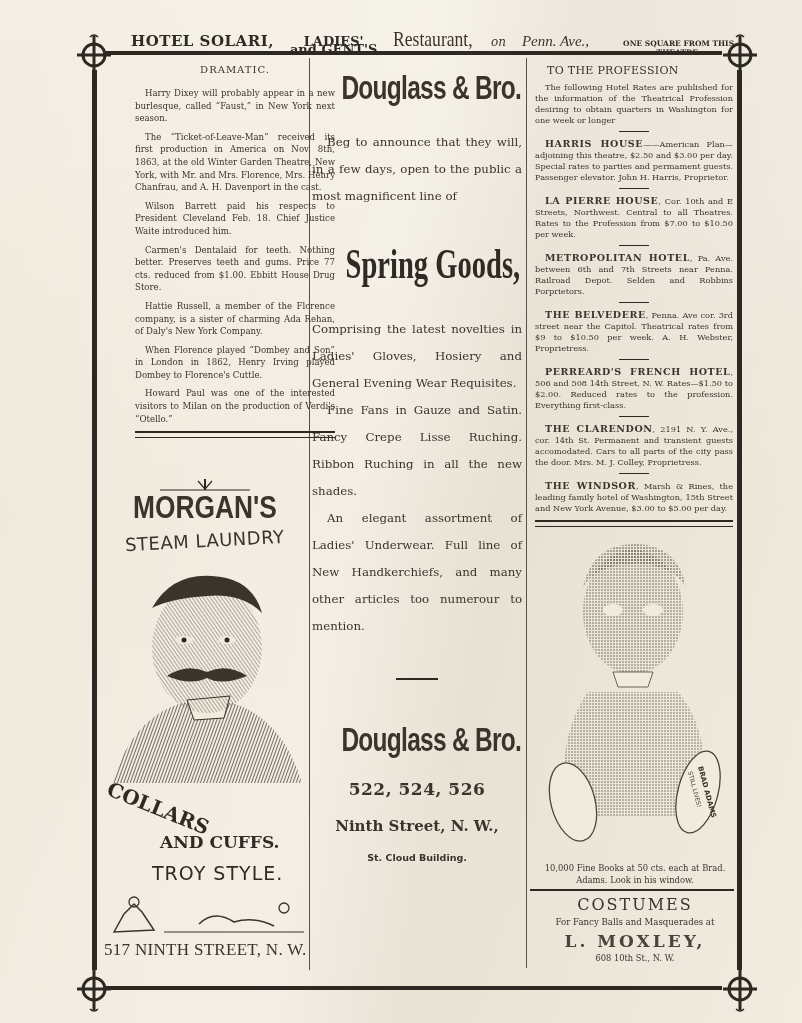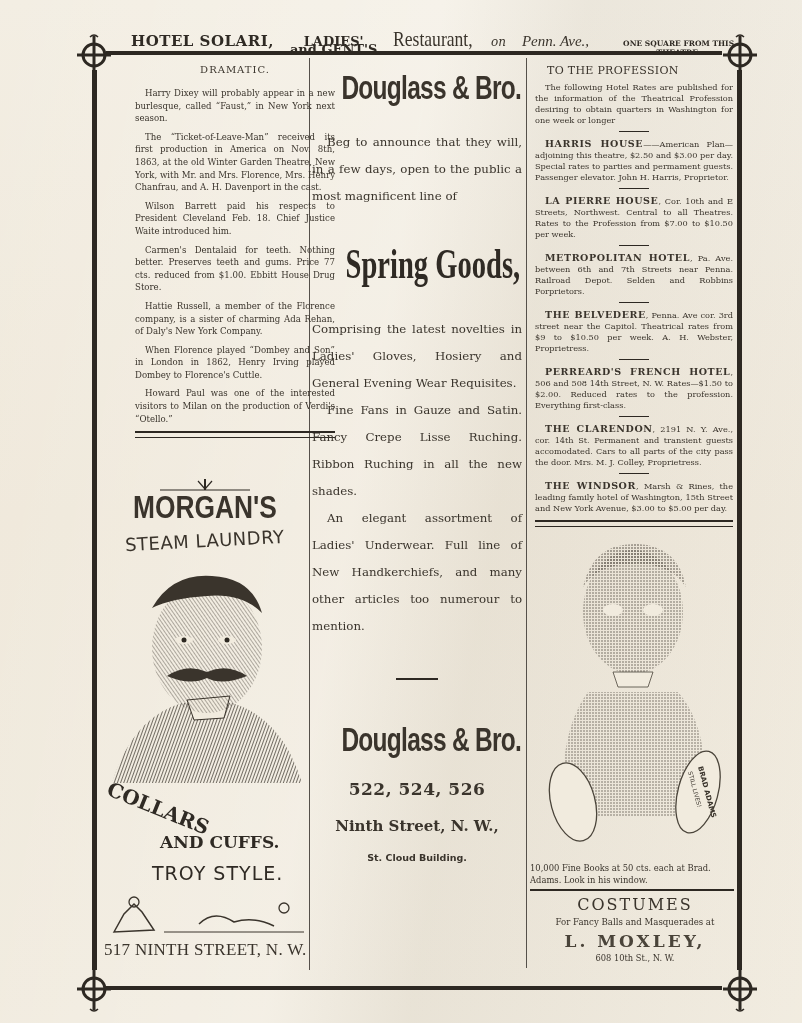--- a/index.html
+++ b/index.html
@@ -64,21 +64,21 @@
   .morgan-wrap { position: absolute; left: 100px; top: 476px; width: 210px; height: 490px; }
   .morgan-title { font-family: "Liberation Sans", sans-serif; font-weight: bold; font-size: 31px; text-align: center; transform: scaleX(0.85); margin-top: 14px; color: #3a342c; }
   .laundry { font-family: "DejaVu Sans", sans-serif; font-size: 18px; text-align: center; margin-top: 4px; letter-spacing: 0.5px; color: #3a342c; }
   .laundry span { display: inline-block; }
   .collars { position: absolute; left: 8px; top: 300px; font-family: "DejaVu Serif", serif; font-weight: bold; font-size: 20px; transform: rotate(22deg); transform-origin: left; color: #2f2a24; }
   .cuffs { position: absolute; left: 60px; top: 356px; font-family: "DejaVu Serif", serif; font-weight: bold; font-size: 17px; color: #2f2a24; }
   .troy { position: absolute; left: 52px; top: 386px; font-family: "DejaVu Sans", sans-serif; font-size: 19px; letter-spacing: 1px; color: #2f2a24; }
   .morgan-addr { position: absolute; left: 4px; top: 464px; width: 205px; font-family: "Liberation Serif", serif; font-size: 17px; white-space: nowrap; letter-spacing: 0.3px; }
 
   
-  .caption { position: absolute; left: 530px; top: 862px; width: 210px; font-size: 8.4px; line-height: 12px; text-align: left; }
+  .caption { position: absolute; left: 530px; top: 862px; width: 210px; font-size: 8.4px; line-height: 12px; text-align: center; }
   .costumes { position: absolute; left: 530px; top: 895px; width: 210px; text-align: center; }
   .cost-title { font-weight: normal; font-size: 16px; letter-spacing: 2px; color: #3a342c; }
   .cost-sub { font-size: 8.6px; margin-top: 3px; }
   .moxley { font-family: "DejaVu Serif", serif; font-weight: bold; font-size: 17px; letter-spacing: 3px; margin-top: 4px; color: #4a443a; }
   .mox-addr { font-size: 8.3px; margin-top: 2px; }
 </style>
 </head>
 <body>
 
 <div class="page">

